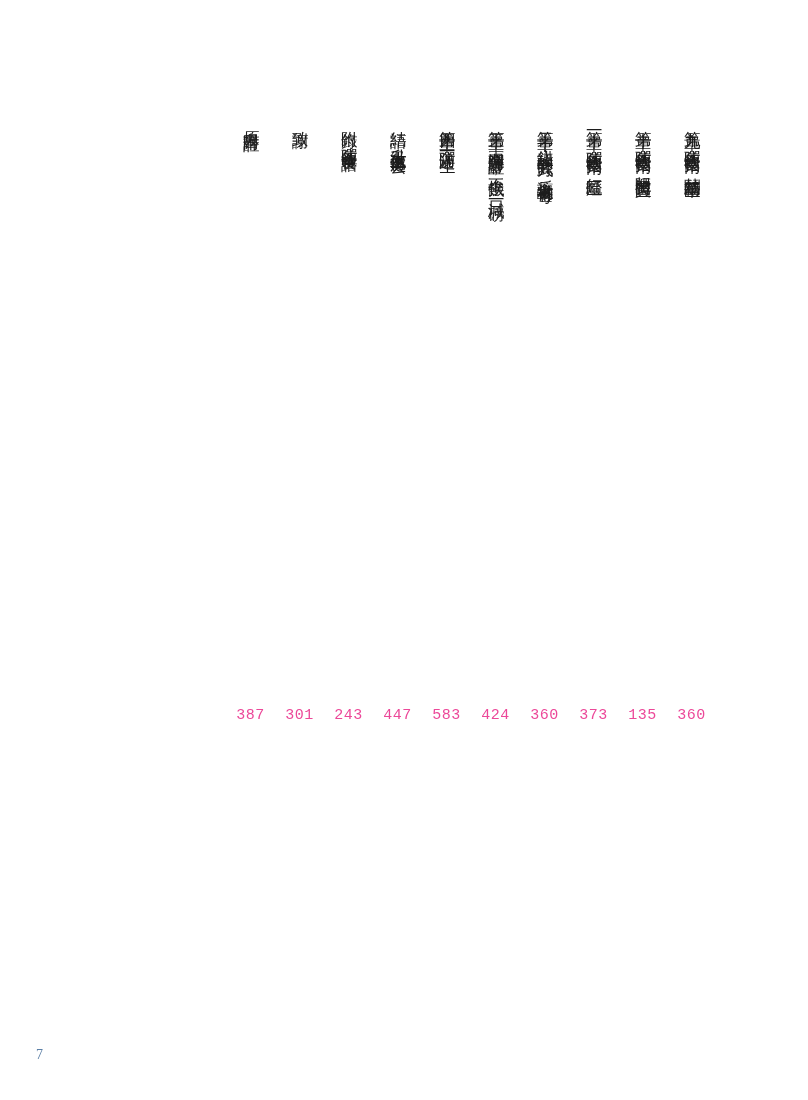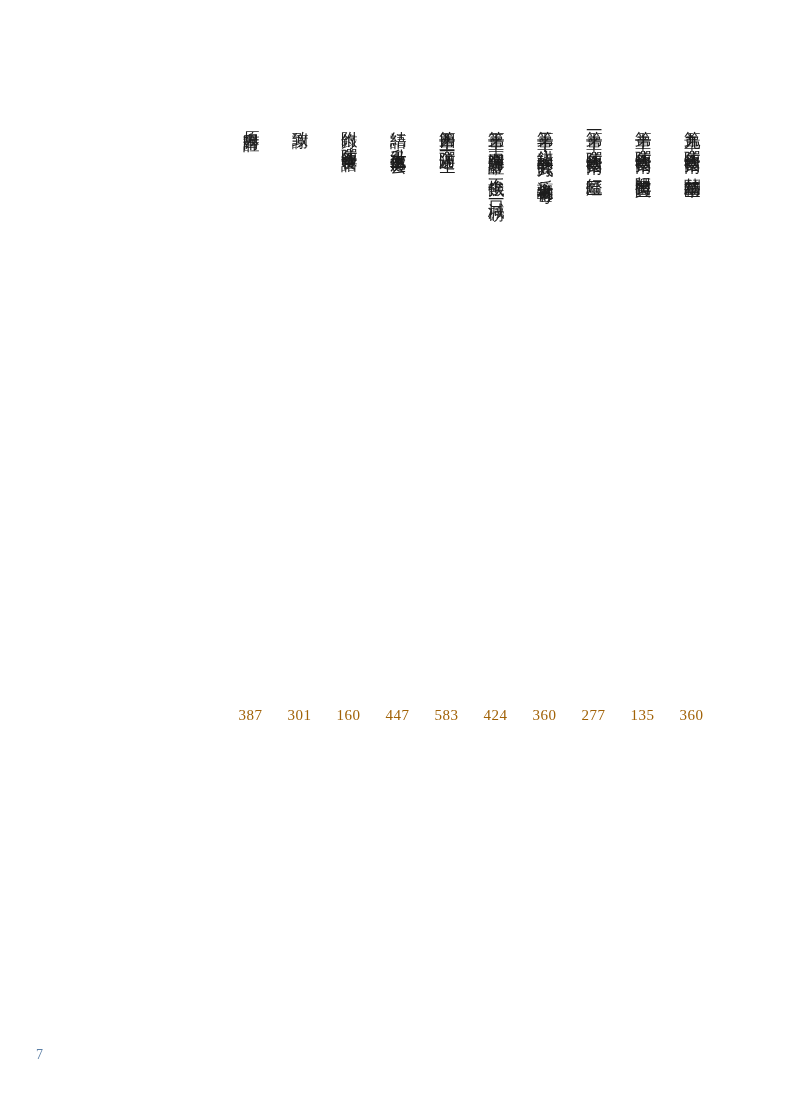--- a/index.html
+++ b/index.html
@@ -72,22 +72,22 @@
     flex-direction: row-reverse;
     justify-content: flex-start;
     align-items: center;
     padding-right: 92px;
     box-sizing: border-box;
   }
   .pagenum {
     width: 49px;
     text-align: center;
     font-size: 15px;
-    font-family: Liberation Serif, serif;
-    color: #a16207;
+    font-family: Liberation Mono, monospace;
+    color: #ec4899;
     letter-spacing: 0.5px;
   }
 
   
   #folio {
     position: absolute;
     left: 36px;
     top: 1047px;
     font-size: 14px;
     color: #5b7fa6;
@@ -149,25 +149,25 @@
     <div class="toc-entry">
       <div class="vtext toc-chapter">原書附註</div>
       <div class="vtext toc-title"></div>
     </div>
 
   </div>
 
   <div id="pagenums">
     <div class="pagenum">360</div>
     <div class="pagenum">135</div>
-    <div class="pagenum">277</div>
+    <div class="pagenum">373</div>
     <div class="pagenum">360</div>
     <div class="pagenum">424</div>
     <div class="pagenum">583</div>
     <div class="pagenum">447</div>
-    <div class="pagenum">160</div>
+    <div class="pagenum">243</div>
     <div class="pagenum">301</div>
     <div class="pagenum">387</div>
   </div>
 
   <div id="folio">7</div>
 
 </div>
 
 </body></html>

